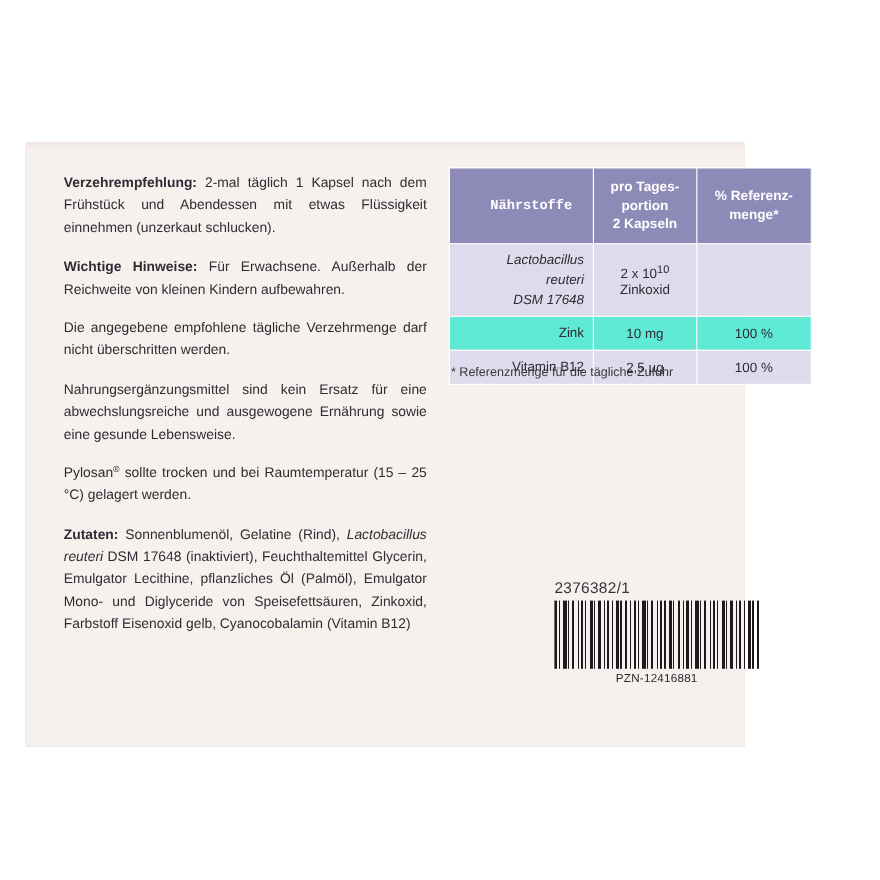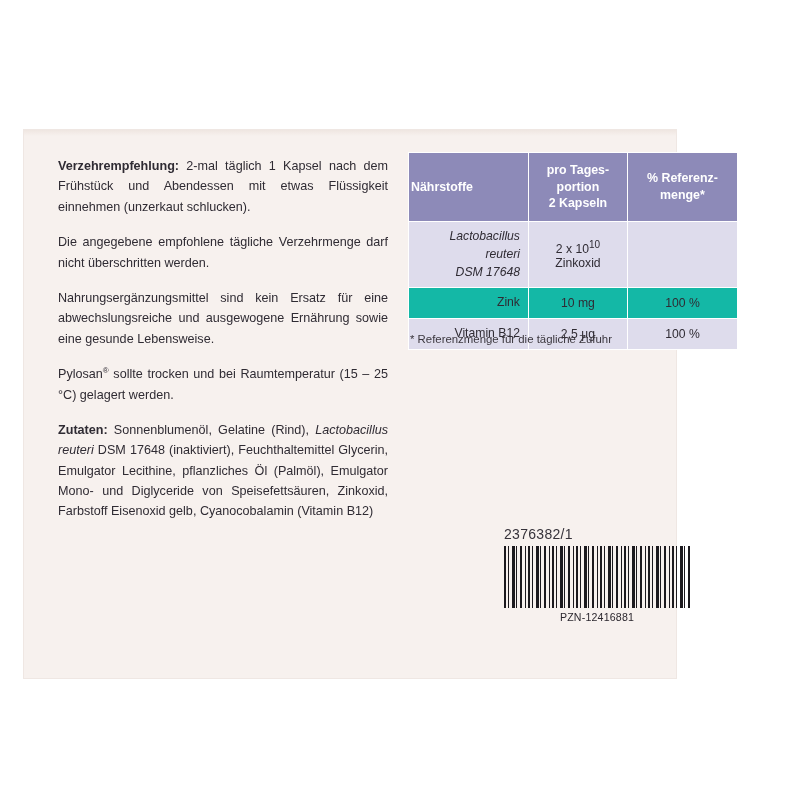--- a/index.html
+++ b/index.html
@@ -70,23 +70,23 @@
   }
   #nutrition thead th {
     background: #8d8ab8;
     color: #ffffff;
     font-weight: bold;
     text-align: center;
     line-height: 1.35;
     padding: 9px 6px;
     font-size: 12.4px;
   }
-  #nutrition thead th.first { text-align: left; padding-left: 2px; }
+  #nutrition thead th.first { text-align: center; padding-left: 24px; font-family: Liberation Mono, monospace; }
   #nutrition tbody tr.shade td { background: #dedcec; }
-  #nutrition tbody tr.light td { background: #14b8a6; }
+  #nutrition tbody tr.light td { background: #5eead4; }
   #nutrition tbody td.name {
     text-align: right;
     padding-left: 12px;
     line-height: 1.45;
     margin-top: 30px;
   }
   #nutrition tbody td.val, #nutrition tbody td.ref {
     text-align: center;
   }
   .sup10 { font-size: 10px; vertical-align: super; }
@@ -138,20 +138,23 @@
 <body>
 
 <div id="package">
 
   <div id="left-col">
 
     <p>
       <span class="lead">Verzehrempfehlung:</span><span> 2-mal täglich 1 Kapsel nach dem Frühstück und Abendessen mit etwas Flüssigkeit einnehmen (unzerkaut schlucken).</span>
     </p>
 
+    <p>
+      <span class="lead">Wichtige Hinweise:</span><span> Für Erwachsene. Außerhalb der Reichweite von kleinen Kindern aufbewahren.</span>
+    </p>
 
     <p>
       <span>Die angegebene empfohlene tägliche Verzehrmenge darf nicht überschritten werden.</span>
     </p>
 
     <p>
       <span>Nahrungsergänzungsmittel sind kein Ersatz für eine abwechslungsreiche und ausgewogene Ernährung sowie eine gesunde Lebensweise.</span>
     </p>
 
     <p>

